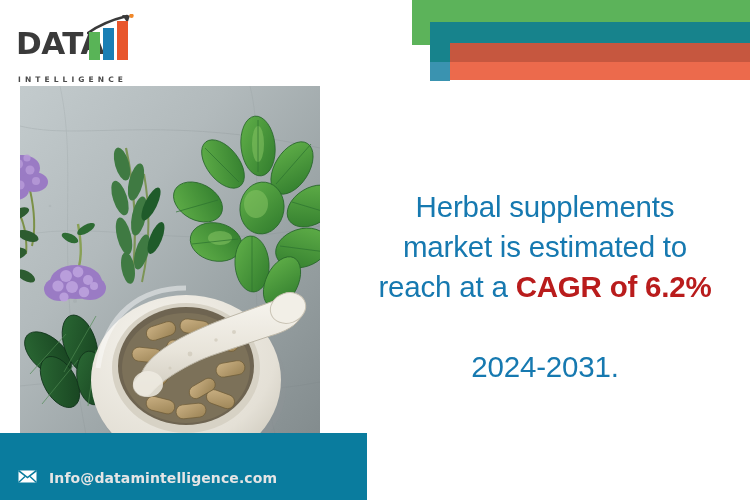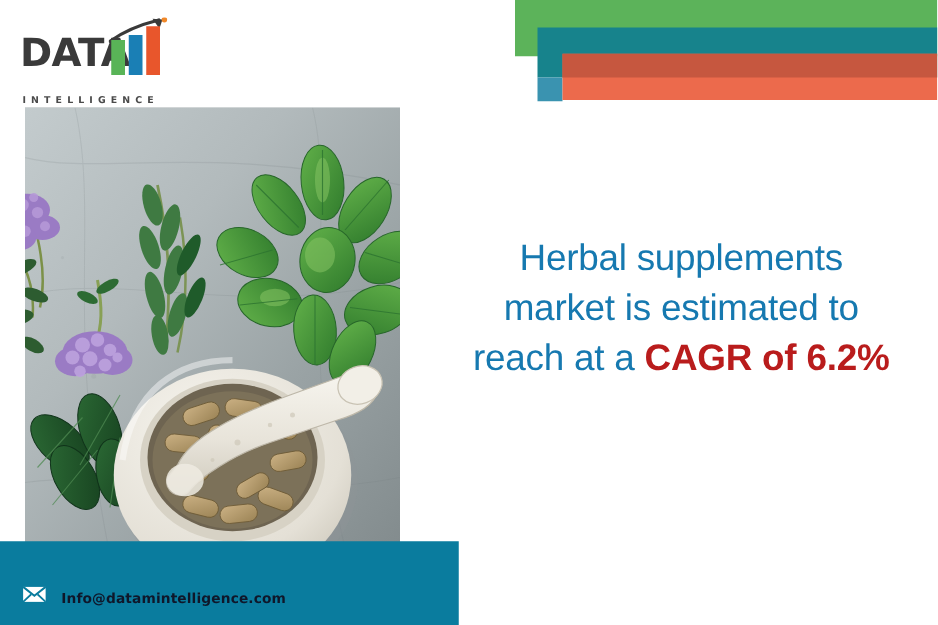--- a/index.html
+++ b/index.html
@@ -139,22 +139,22 @@
   .footer-row {
     position: absolute;
     left: 18px;
     top: 36px;
     display: flex;
     align-items: center;
     gap: 12px;
   }
   .mail-icon { display: block; }
   .footer-email {
-    color: #0f172a;
-    font-size: 11px;
+    color: #e5e5e5;
+    font-size: 14px;
     font-weight: 700;
     font-family: "DejaVu Sans", sans-serif;
     letter-spacing: 0.1px;
   }
 </style>
 </head>
 <body>
 
 <div class="canvas">
 
@@ -382,20 +382,21 @@
         <path d="M90 352 C 120 374, 200 376, 238 350" stroke="#b6b0a1" stroke-width="4" fill="none" opacity="0.5"></path>
       </g>
     </svg>
   </div>
 
   <div class="headline">
     <span class="hl">Herbal supplements</span><br>
     <span class="hl">market is estimated to</span><br>
     <span class="hl">reach at a </span><span class="accent">CAGR of 6.2%</span><br>
     <br>
+    <span class="hl">2024-2031.</span>
   </div>
 
   <div class="footer">
     <div class="footer-row">
       <span class="mail-icon">
         <svg width="19" height="13" viewBox="0 0 19 13">
           <rect x="0.5" y="0.5" width="18" height="12" fill="#ffffff"></rect>
           <path d="M0.5 0.5 L 9.5 7.6 L 18.5 0.5" fill="none" stroke="#0a7c9e" stroke-width="1.6"></path>
           <path d="M0.5 12.5 L 7 6.4 M18.5 12.5 L 12 6.4" fill="none" stroke="#0a7c9e" stroke-width="1.4"></path>
         </svg>

